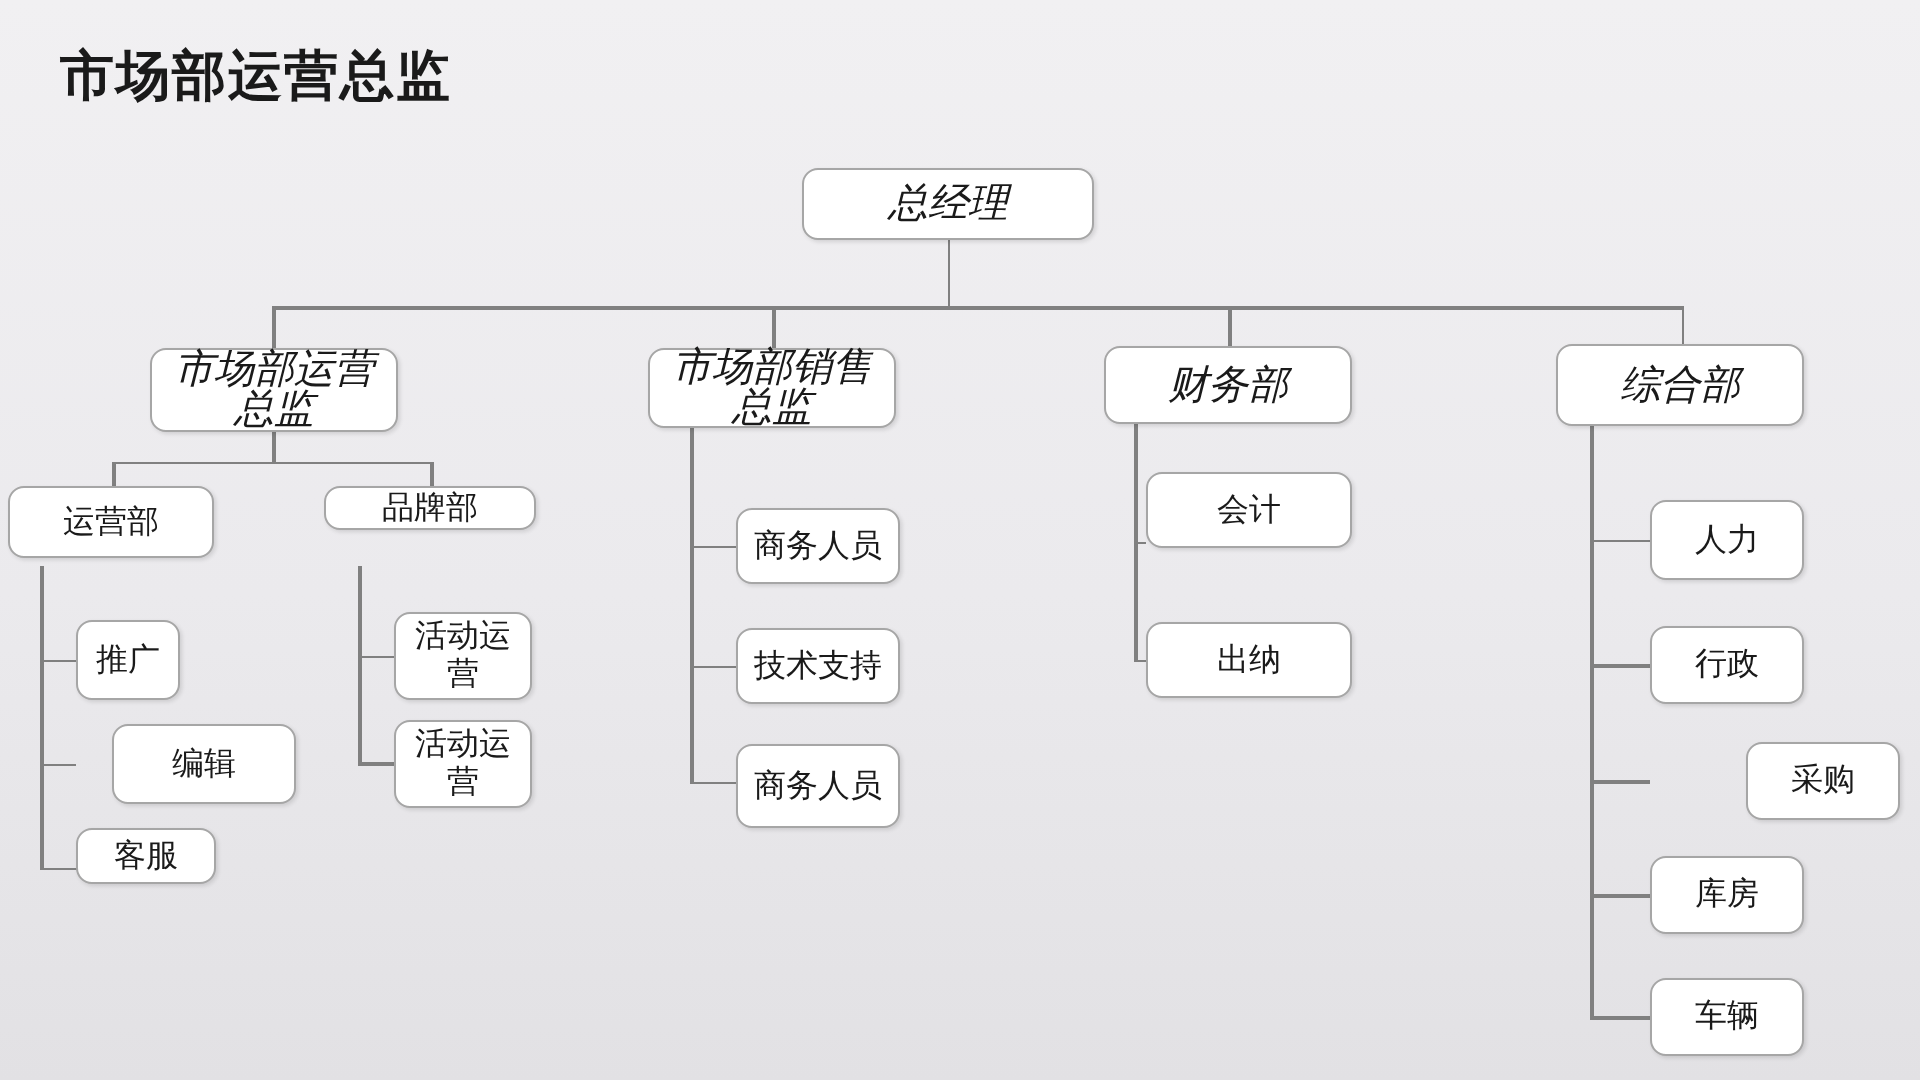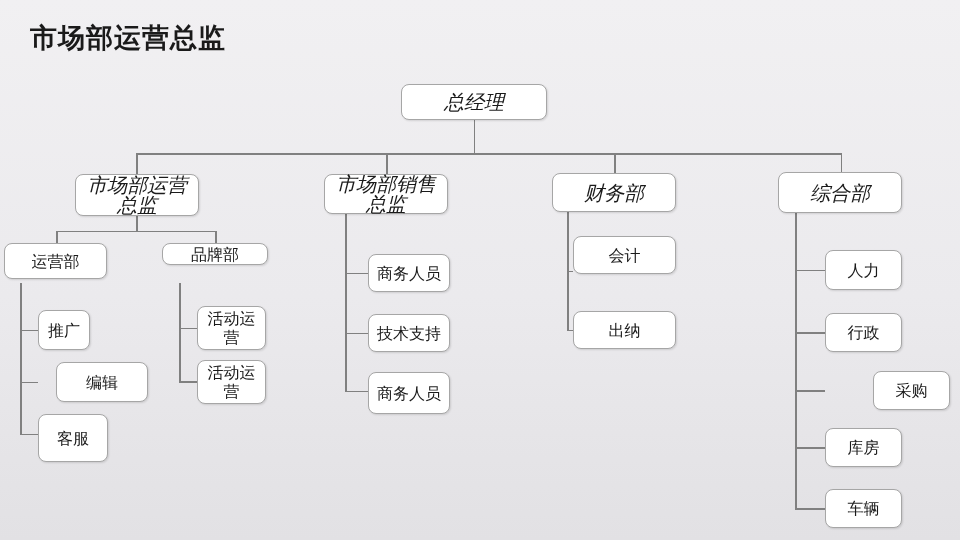--- a/index.html
+++ b/index.html
@@ -83,21 +83,21 @@
     <div class="node lvl2" style="left:75px;top:174px;width:124px;height:42px">市场部运营总监</div>
     <div class="node lvl2" style="left:324px;top:174px;width:124px;height:40px">市场部销售总监</div>
     <div class="node lvl2" style="left:552px;top:173px;width:124px;height:39px">财务部</div>
     <div class="node lvl2" style="left:778px;top:172px;width:124px;height:41px">综合部</div>
 
     <div class="node leaf" style="left:4px;top:243px;width:103px;height:36px">运营部</div>
     <div class="node leaf" style="left:162px;top:243px;width:106px;height:22px">品牌部</div>
 
     <div class="node leaf" style="left:38px;top:310px;width:52px;height:40px">推广</div>
     <div class="node leaf" style="left:56px;top:362px;width:92px;height:40px">编辑</div>
-    <div class="node leaf" style="left:38px;top:414px;width:70px;height:48px">客服</div>
+    <div class="node leaf" style="left:38px;top:414px;width:70px;height:28px">客服</div>
 
     <div class="node leaf" style="left:197px;top:306px;width:69px;height:44px">活动运营</div>
     <div class="node leaf" style="left:197px;top:360px;width:69px;height:44px">活动运营</div>
 
     <div class="node leaf" style="left:368px;top:254px;width:82px;height:38px">商务人员</div>
     <div class="node leaf" style="left:368px;top:314px;width:82px;height:38px">技术支持</div>
     <div class="node leaf" style="left:368px;top:372px;width:82px;height:42px">商务人员</div>
 
     <div class="node leaf" style="left:573px;top:236px;width:103px;height:38px">会计</div>
     <div class="node leaf" style="left:573px;top:311px;width:103px;height:38px">出纳</div>

